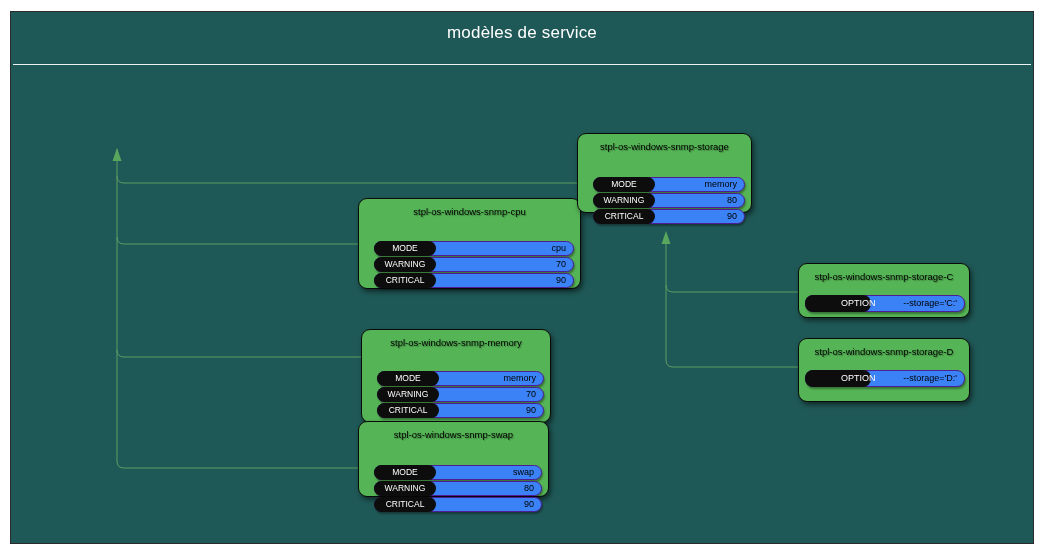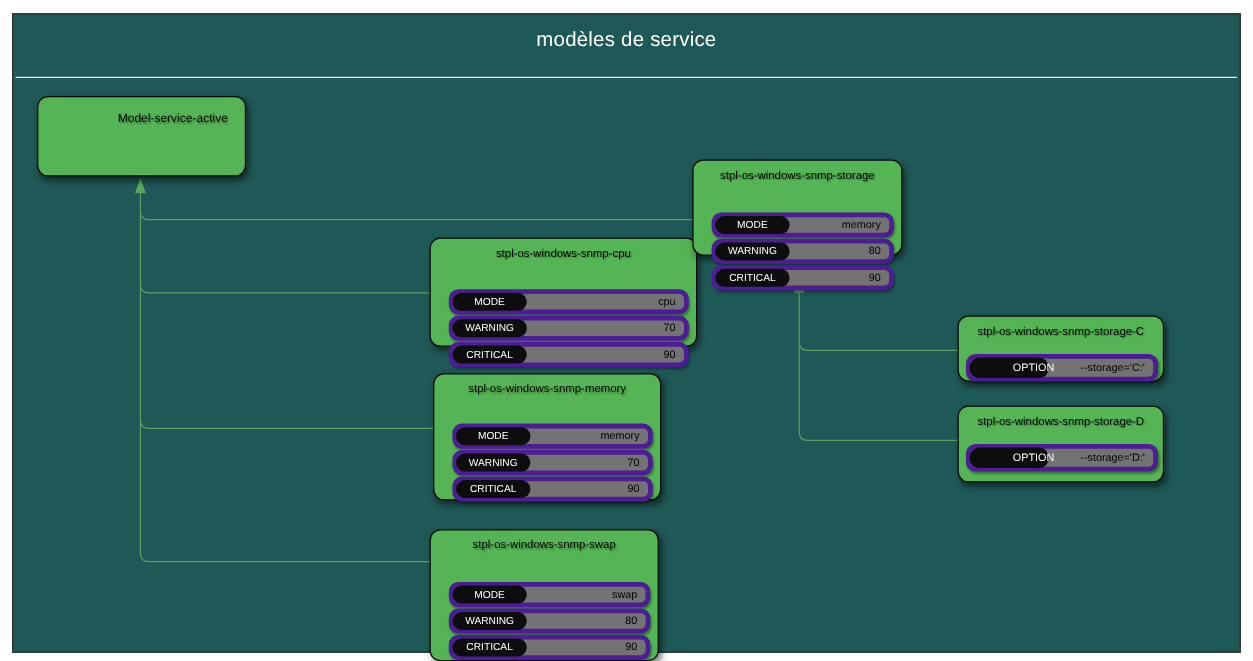--- a/index.html
+++ b/index.html
@@ -27,21 +27,21 @@
     box-shadow:2px 3px 5px rgba(0,0,0,0.5);
   }
   .node-title {
     margin-top:7px; text-align:center; font-size:9.5px; color:#000;
     text-shadow:1px 1px 1px rgba(0,0,0,0.30); white-space:nowrap;
   }
   .node.model .node-title { margin-top:13px; padding-left:52px; font-size:10px; }
   .rows { position:absolute; left:15px; right:6px; top:42px; }
   .row {
     position:relative; height:13px; margin-bottom:1px;
-    background:#737373; border:4px solid #4c1d95; border-radius:8px;
+    background:#3b82f6; border:1px solid #4c1d95; border-radius:8px;
     box-shadow:1px 2px 2px rgba(0,0,0,0.35);
   }
   .pill {
     position:absolute; left:-1px; top:-1px; width:62px; height:15px;
     background:#0d0d0d; border-radius:8px; color:#ffffff;
     font-size:8.5px; line-height:15px; text-align:center; box-sizing:border-box;
   }
   .val {
     position:absolute; right:7px; top:0; height:13px; line-height:13px;
     font-size:9px; color:#000;
@@ -68,61 +68,58 @@
       <path d="M117,176 Q117,183 124,183 H577"></path>
       <path d="M117,237 Q117,244 124,244 H358"></path>
       <path d="M117,350 Q117,357 124,357 H361"></path>
       <path d="M666,234 V360 Q666,367 673,367 H798"></path>
       <path d="M666,285 Q666,292 673,292 H798"></path>
     </g>
     <polygon points="117,148 112.5,161 121.5,161" fill="#58a75c"></polygon>
     <polygon points="666,231 661.5,244 670.5,244" fill="#58a75c"></polygon>
   </svg>
 
-  <div class="node model" style="left:31px;top:80px;width:174px;height:67px">
-    <div class="node-title">Model-service-active</div>
-  </div>
 
   <div class="node" style="left:358px;top:198px;width:223px;height:91px">
     <div class="node-title">stpl-os-windows-snmp-cpu</div>
     <div class="rows">
       <div class="row">
         <span class="pill">MODE</span>
         <span class="val">cpu</span>
       </div>
       <div class="row">
         <span class="pill">WARNING</span>
         <span class="val">70</span>
       </div>
       <div class="row">
         <span class="pill">CRITICAL</span>
         <span class="val">90</span>
       </div>
     </div>
   </div>
 
-  <div class="node" style="left:361px;top:311px;width:190px;height:106px">
+  <div class="node" style="left:361px;top:329px;width:190px;height:94px">
     <div class="node-title">stpl-os-windows-snmp-memory</div>
     <div class="rows" style="top:41px">
       <div class="row">
         <span class="pill">MODE</span>
         <span class="val">memory</span>
       </div>
       <div class="row">
         <span class="pill">WARNING</span>
         <span class="val">70</span>
       </div>
       <div class="row">
         <span class="pill">CRITICAL</span>
         <span class="val">90</span>
       </div>
     </div>
   </div>
 
-  <div class="node" style="left:358px;top:441px;width:191px;height:110px">
+  <div class="node" style="left:358px;top:421px;width:191px;height:76px">
     <div class="node-title">stpl-os-windows-snmp-swap</div>
     <div class="rows" style="top:43px">
       <div class="row">
         <span class="pill">MODE</span>
         <span class="val">swap</span>
       </div>
       <div class="row">
         <span class="pill">WARNING</span>
         <span class="val">80</span>
       </div>

